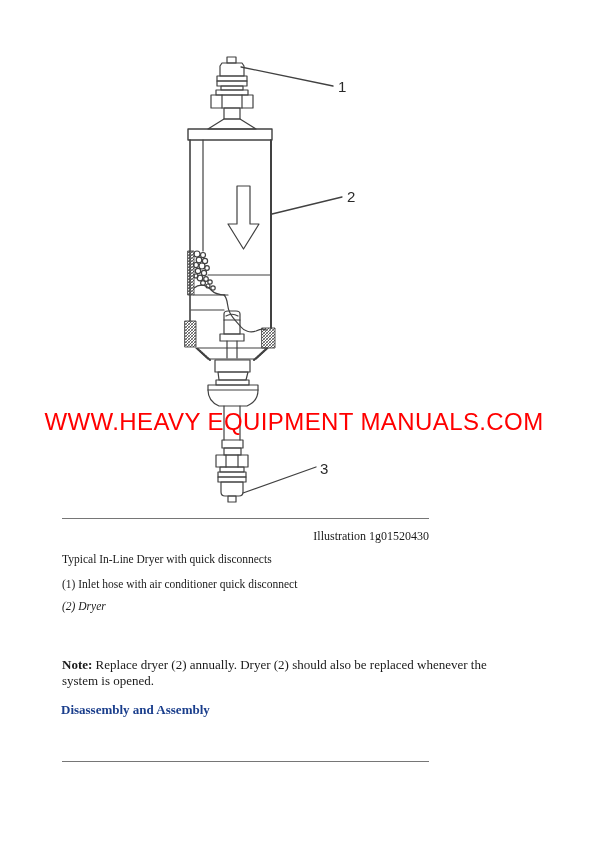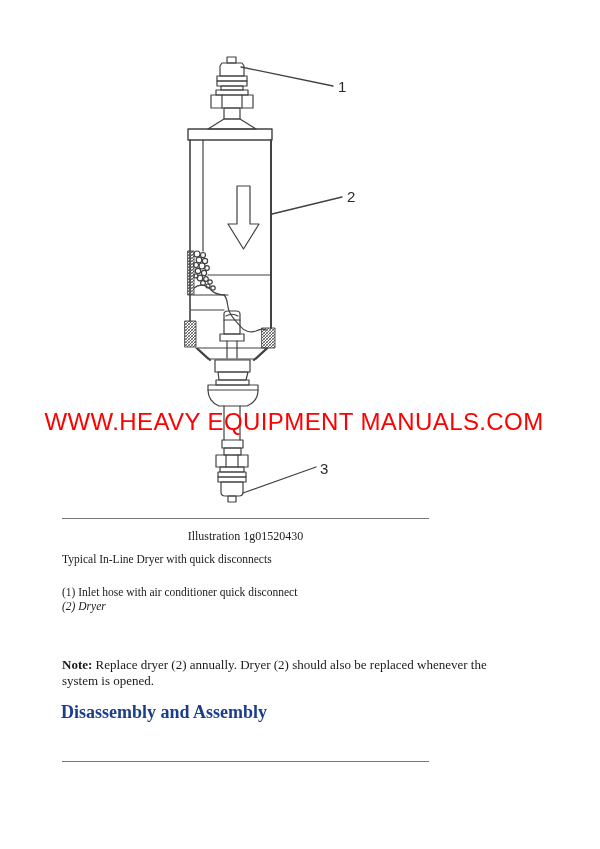--- a/index.html
+++ b/index.html
@@ -8,27 +8,27 @@
   #figure-svg{position:absolute;left:0;top:0;}
   .callout{position:absolute;font-family:"Liberation Sans","DejaVu Sans",sans-serif;
            font-size:15px;color:#2a2a2a;line-height:1;}
   #watermark{position:absolute;left:0;top:408px;width:588px;text-align:center;
              font-family:"Liberation Sans","DejaVu Sans",sans-serif;
              font-size:24px;letter-spacing:0.4px;color:#ff0000;white-space:nowrap;}
   .rule{position:absolute;left:62px;width:367px;height:1px;background:#767676;}
   #rule-top{top:518px;}
   #rule-bottom{top:761px;}
   #meta-row{position:absolute;left:62px;top:529px;width:367px;display:flex;
-            justify-content:center;font-size:12px;}
+            justify-content:flex-end;font-size:12px;}
   #caption{position:absolute;left:62px;top:553px;font-size:11.5px;}
   .legend-item{position:absolute;left:62px;font-size:11.5px;}
-  #legend-1{top:578px;margin-top:8px;} #legend-2{top:600px;font-style:italic;} #legend-3{top:622px;}
+  #legend-1{top:578px;} #legend-2{top:600px;font-style:italic;} #legend-3{top:622px;}
   #note{position:absolute;left:62px;top:657px;width:448px;font-size:13px;line-height:1.22;}
   #note .note-label{font-weight:bold;}
-  #section-heading{position:absolute;left:61px;top:702px;font-size:18px;font-weight:bold;
+  #section-heading{position:absolute;left:61px;top:702px;font-size:13px;font-weight:bold;
                    color:#1a3e8c;}
 </style>
 </head>
 <body>
 
 <div id="page">
 
   <svg id="figure-svg" width="600" height="520" viewBox="0 0 600 520" xmlns="http://www.w3.org/2000/svg">
     <defs>
       <pattern id="hatch" width="3" height="3" patternUnits="userSpaceOnUse">

